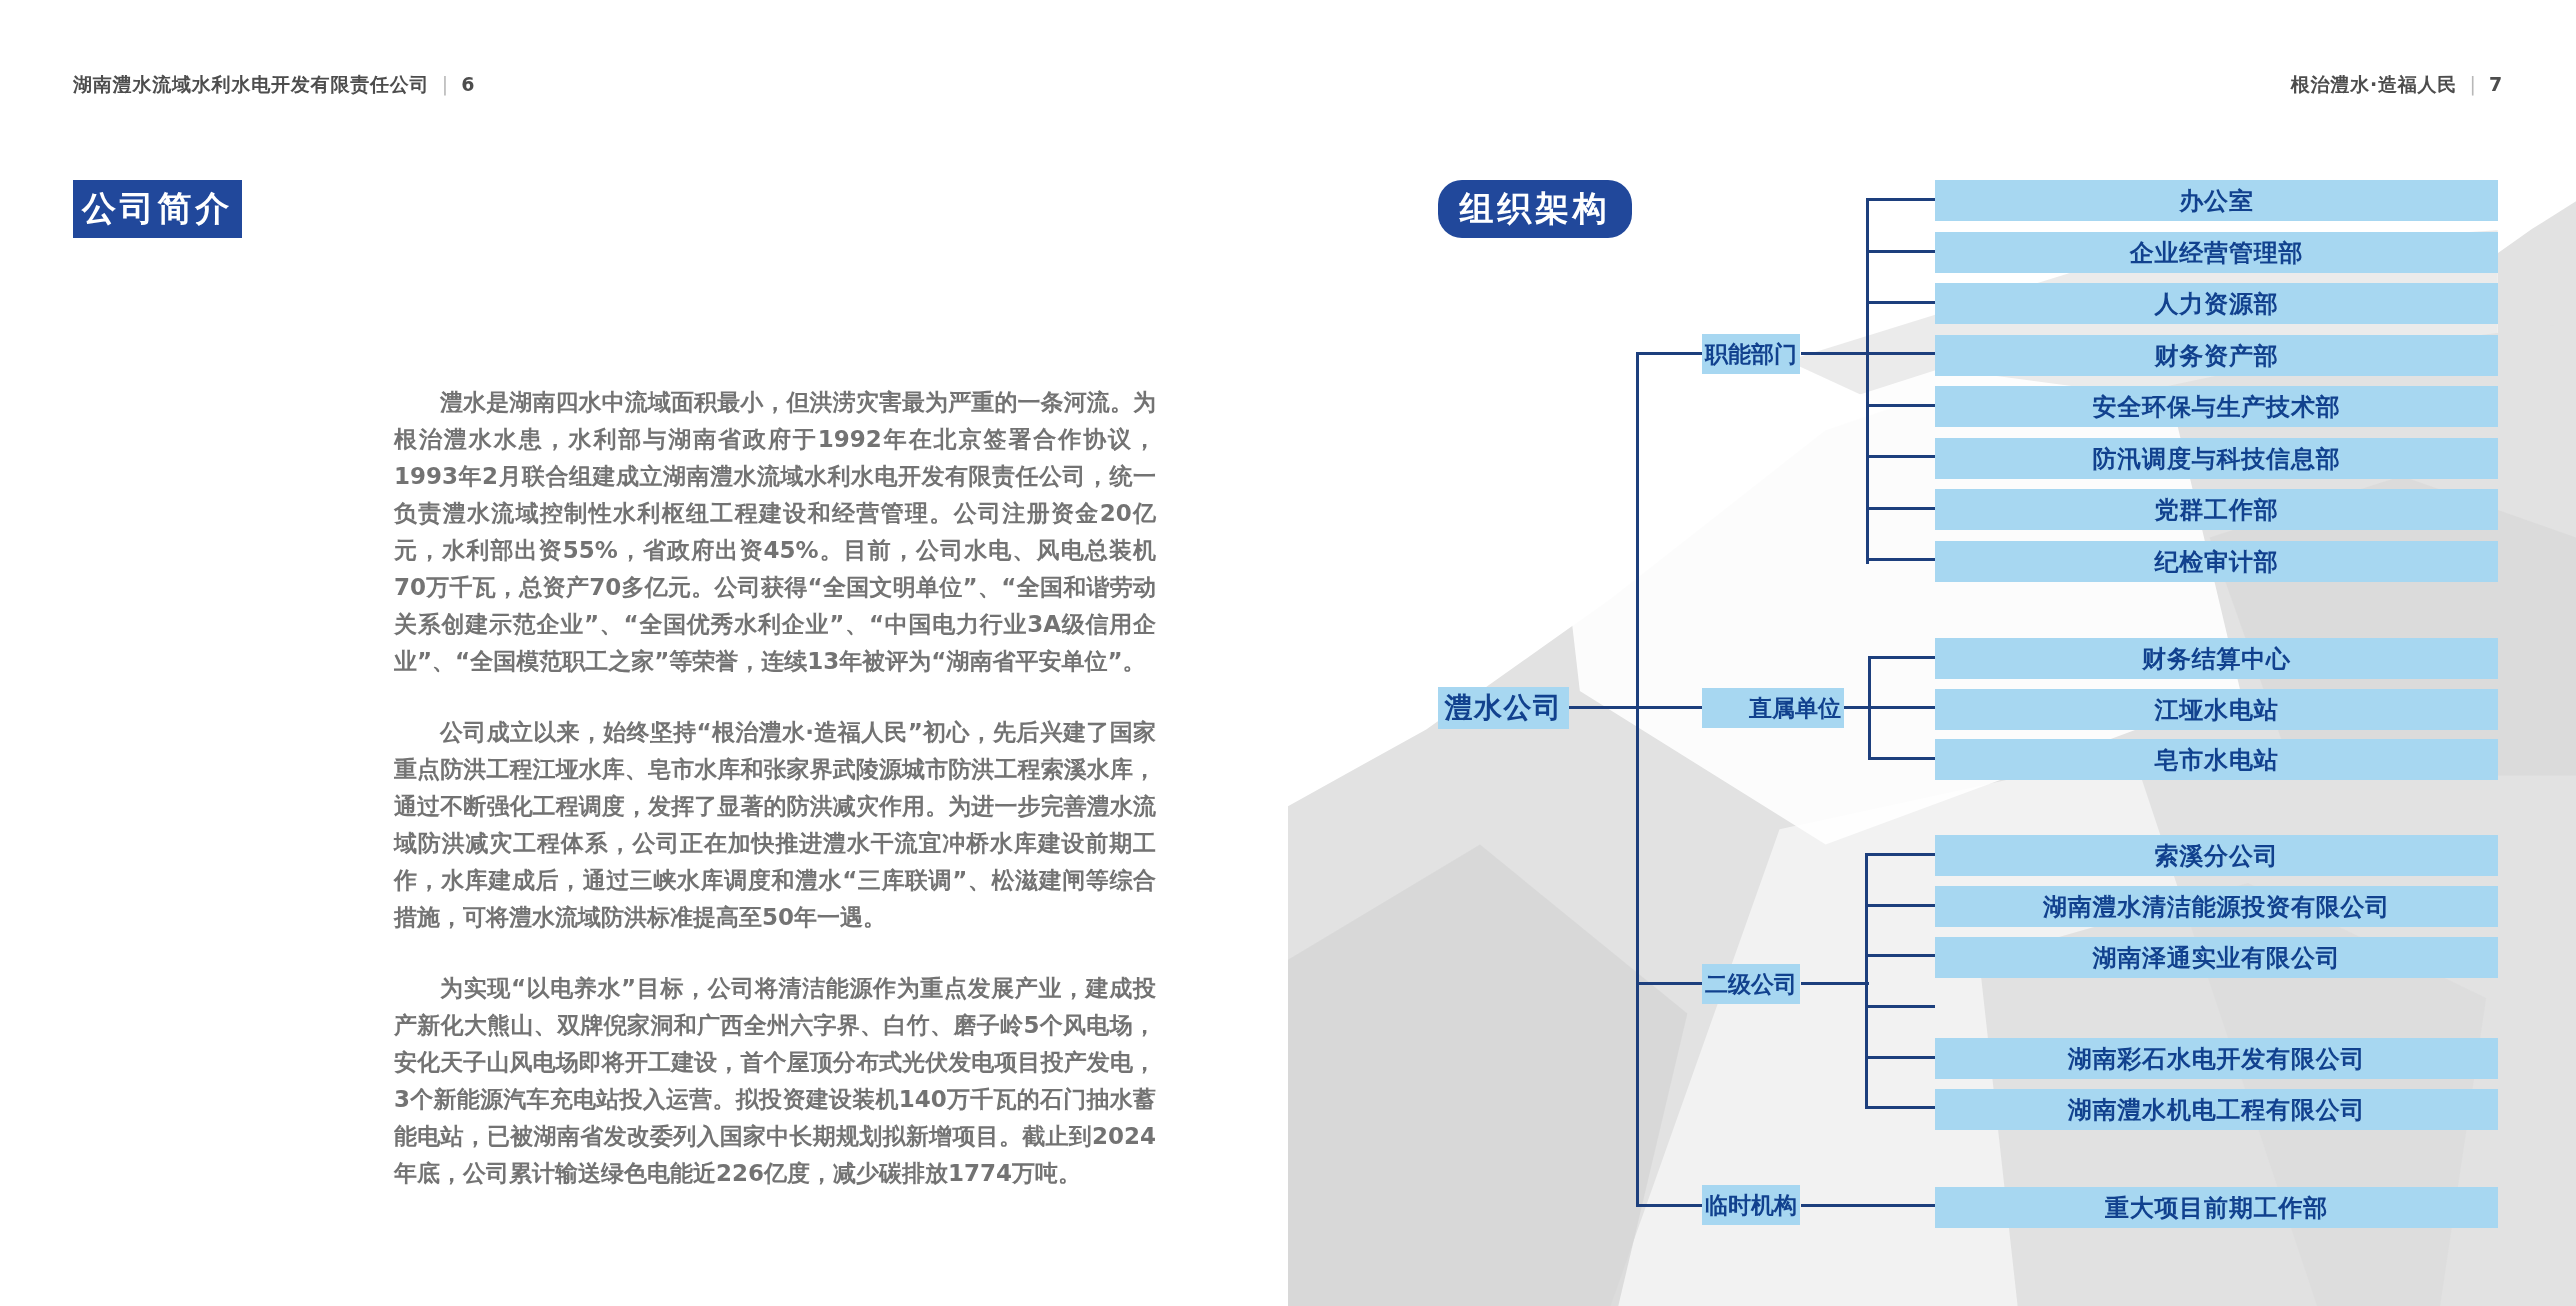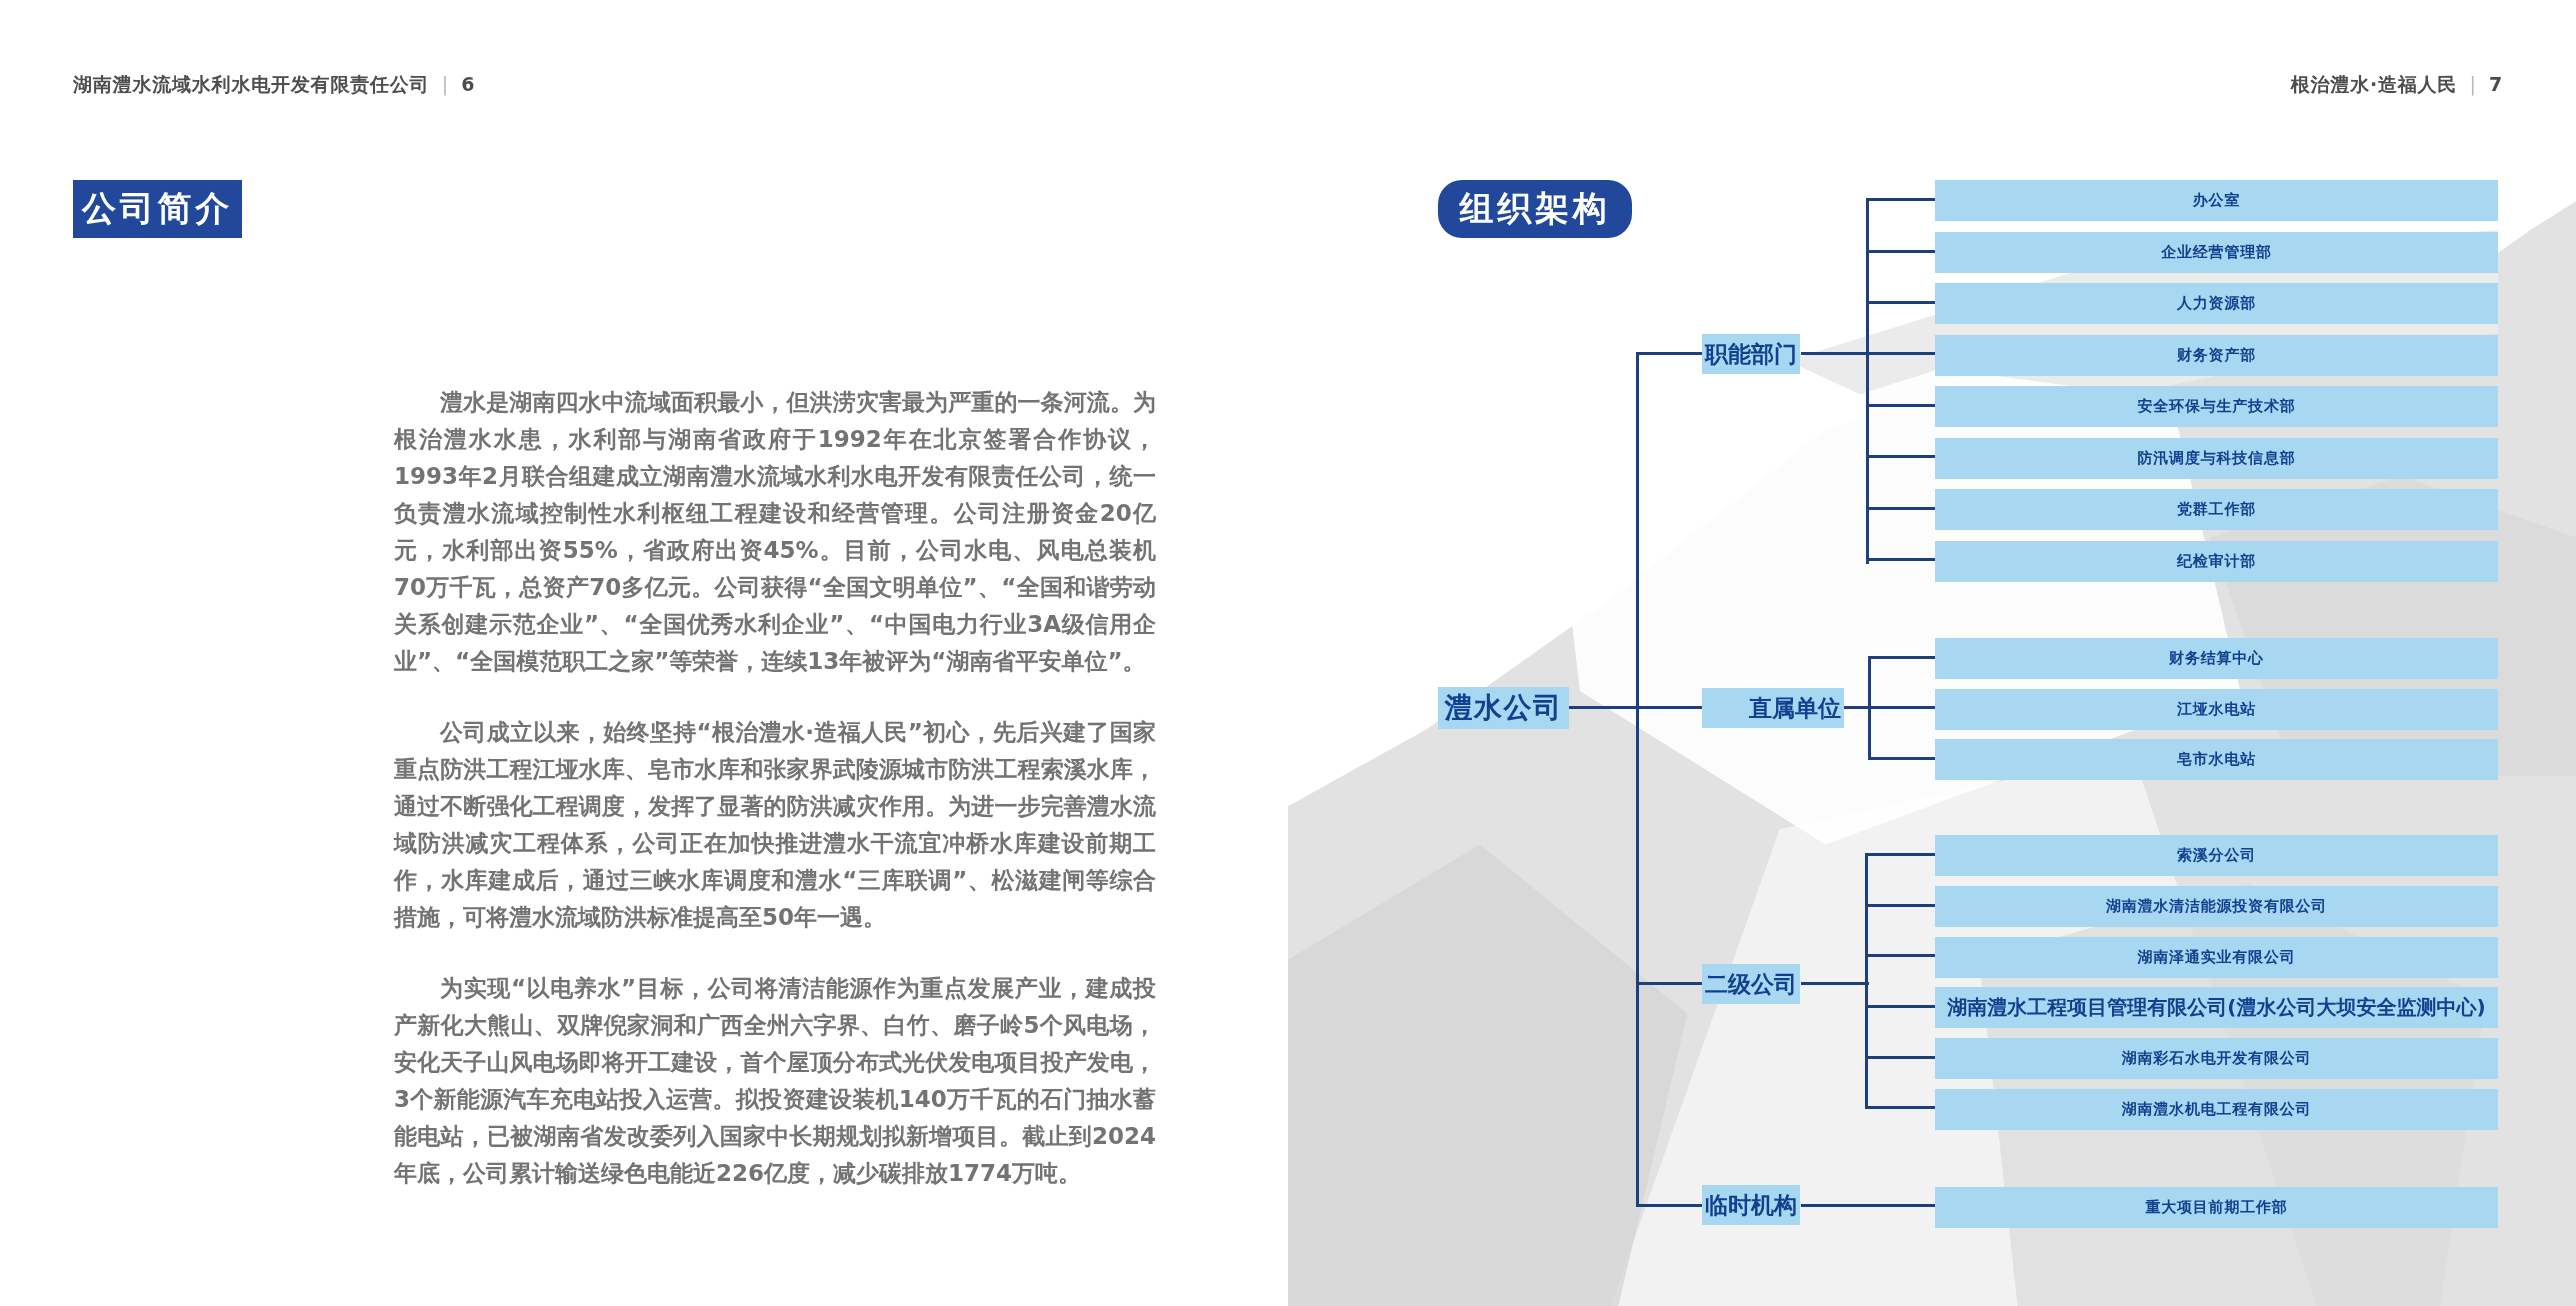--- a/index.html
+++ b/index.html
@@ -22,21 +22,21 @@
   .body-text { position:absolute; left:394px; top:384px; width:762px;
     font-size:23px; line-height:37px; font-weight:600; color:#737373; text-align:justify; }
   .body-text p { margin:0 0 34px 0; text-indent:2em; }
   
   .bg-tex { position:absolute; left:1288px; top:0; width:1288px; height:1306px; z-index:0; }
   .org { position:absolute; z-index:1; }
   .node { background:#a7d7f1; color:#11418e; font-weight:700;
     display:flex; align-items:center; justify-content:center; text-align:center; }
   .root-node { left:1438px; top:687px; width:131px; height:42px; font-size:28px; letter-spacing:1.5px; }
   .branch-label { left:1702px; width:98px; height:40px; font-size:23px; }
-  .bar { left:1935px; width:563px; height:41px; font-size:15px; letter-spacing:0.8px; }
+  .bar { left:1935px; width:563px; height:41px; font-size:24px; letter-spacing:0.8px; }
   .bar.small { font-size:20px; letter-spacing:0; }
   .hl, .vl { background:#1d3f7d; position:absolute; z-index:1; }
   .hl { height:3.1px; }
   .vl { width:3.1px; }
 </style>
 </head>
 <body>
 
 <div class="canvas">
 
@@ -117,20 +117,19 @@
   <div class="org node bar" style="top:489px;">党群工作部</div>
   <div class="org node bar" style="top:541px;">纪检审计部</div>
 
   <div class="org node bar" style="top:638px;">财务结算中心</div>
   <div class="org node bar" style="top:689px;">江垭水电站</div>
   <div class="org node bar" style="top:739px;">皂市水电站</div>
 
   <div class="org node bar" style="top:835px;">索溪分公司</div>
   <div class="org node bar" style="top:886px;">湖南澧水清洁能源投资有限公司</div>
   <div class="org node bar" style="top:937px;">湖南泽通实业有限公司</div>
-  <div class="org node bar small" style="top:987px;">湖南澧水工程项目管理有限公司(澧水公司大坝安全监测中心)</div>
   <div class="org node bar" style="top:1038px;">湖南彩石水电开发有限公司</div>
   <div class="org node bar" style="top:1089px;">湖南澧水机电工程有限公司</div>
 
   <div class="org node bar" style="top:1187px;">重大项目前期工作部</div>
 
 </div>
 
 
 </body></html>

